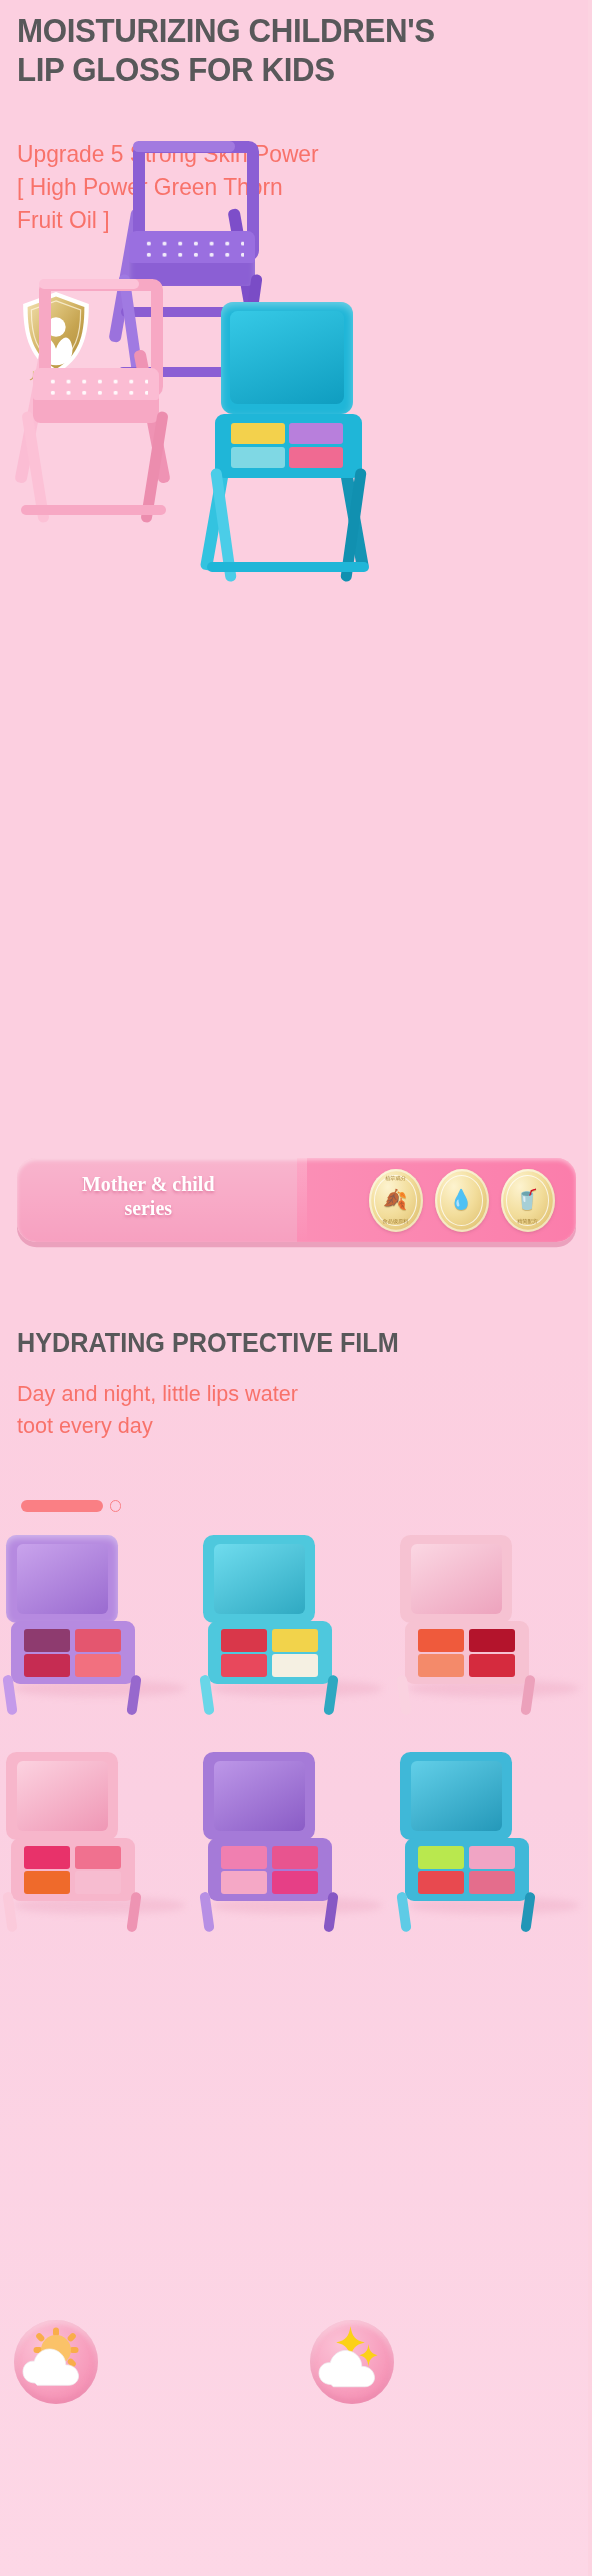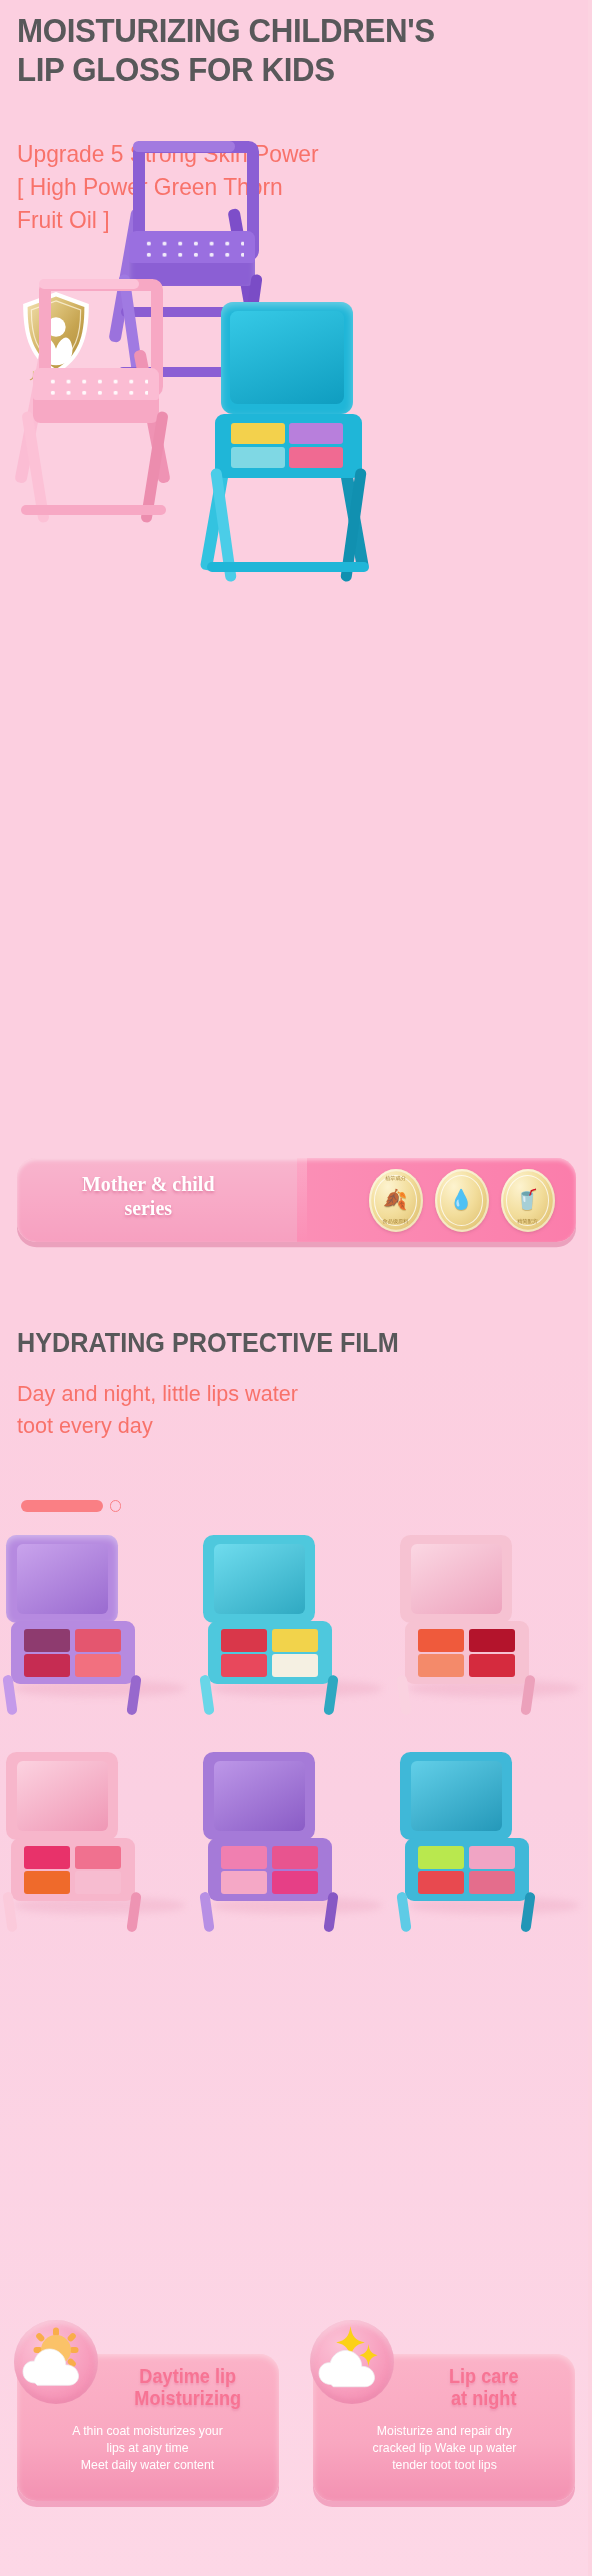--- a/index.html
+++ b/index.html
@@ -344,54 +344,40 @@
       <div style="position:absolute;left:10.5px;top:88px;width:124px;height:63px;background:#3fb8d8;border-radius:9px;"></div>
       <div style="position:absolute;left:24px;top:96px;width:46px;height:22.5px;background:#b9e84e;border-radius:3px;"></div>
       <div style="position:absolute;left:75px;top:96px;width:46px;height:22.5px;background:#f0a4c4;border-radius:3px;"></div>
       <div style="position:absolute;left:24px;top:121px;width:46px;height:22.5px;background:#e8494f;border-radius:3px;"></div>
       <div style="position:absolute;left:75px;top:121px;width:46px;height:22.5px;background:#e46d8c;border-radius:3px;"></div>
       <div class="leg" style="left:4.5px;top:142px;width:9.7px;height:40px;background:#5ecbe6;transform:rotate(-8deg);"></div>
       <div class="leg" style="left:129px;top:142px;width:9.7px;height:40px;background:#2296b7;transform:rotate(8deg);"></div>
     </div>
   </div>
 
-  <div class="fcard left">
-    <div class="fcard-title">Daytime lip
-Moisturizing</div>
-    <div class="fcard-body">A thin coat moisturizes your
-lips at any time
-Meet daily water content</div>
-  </div>
   <div class="ficon left">
     <svg width="84" height="84" viewBox="0 0 112 112">
       <g transform="translate(56,40)">
         <g fill="#f9ad4a">
           <rect x="-4" y="-30" width="8" height="12" rx="4"></rect>
           <rect x="-4" y="18" width="8" height="12" rx="4"></rect>
           <rect x="-30" y="-4" width="12" height="8" rx="4"></rect>
           <rect x="18" y="-4" width="12" height="8" rx="4"></rect>
           <rect x="-25" y="-23" width="8" height="12" rx="4" transform="rotate(-45 -21 -17)"></rect>
           <rect x="17" y="-23" width="8" height="12" rx="4" transform="rotate(45 21 -17)"></rect>
           <rect x="-25" y="11" width="8" height="12" rx="4" transform="rotate(45 -21 17)"></rect>
           <rect x="17" y="11" width="8" height="12" rx="4" transform="rotate(-45 21 17)"></rect>
         </g>
         <circle cx="0" cy="0" r="20" fill="#fbc268"></circle>
       </g>
       <path d="M28 84 C18 84 12 77 12 69 C12 60 19 54 27 55 C30 44 40 37 51 39 C62 41 69 50 69 60 C78 59 86 66 86 75 C86 81 81 87 73 87 L31 87 Z" fill="#ffffff"></path>
       <path d="M28 84 C18 84 12 77 12 69 C12 60 19 54 27 55 C30 44 40 37 51 39 C62 41 69 50 69 60 C78 59 86 66 86 75 C86 81 81 87 73 87 L31 87 Z" fill="none" stroke="#efeff1" stroke-width="1"></path>
     </svg>
   </div>
 
-  <div class="fcard right">
-    <div class="fcard-title">Lip care
-at night</div>
-    <div class="fcard-body">Moisturize and repair dry
-cracked lip Wake up water
-tender toot toot lips</div>
-  </div>
   <div class="ficon right">
     <svg width="84" height="84" viewBox="0 0 112 112">
       <path d="M54 8 C56 22 60 27 73 30 C60 33 56 38 54 52 C52 38 48 33 35 30 C48 27 52 22 54 8 Z" fill="#fcd117"></path>
       <path d="M78 32 C79 41 82 45 90 47 C82 49 79 53 78 62 C77 53 74 49 66 47 C74 45 77 41 78 32 Z" fill="#fcd117"></path>
       <path d="M28 86 C18 86 12 79 12 71 C12 62 19 56 27 57 C30 46 40 39 51 41 C62 43 69 52 69 62 C78 61 86 68 86 77 C86 83 81 89 73 89 L31 89 Z" fill="#ffffff"></path>
       <path d="M28 86 C18 86 12 79 12 71 C12 62 19 56 27 57 C30 46 40 39 51 41 C62 43 69 52 69 62 C78 61 86 68 86 77 C86 83 81 89 73 89 L31 89 Z" fill="none" stroke="#efeff1" stroke-width="1"></path>
     </svg>
   </div>
 
 </div>

